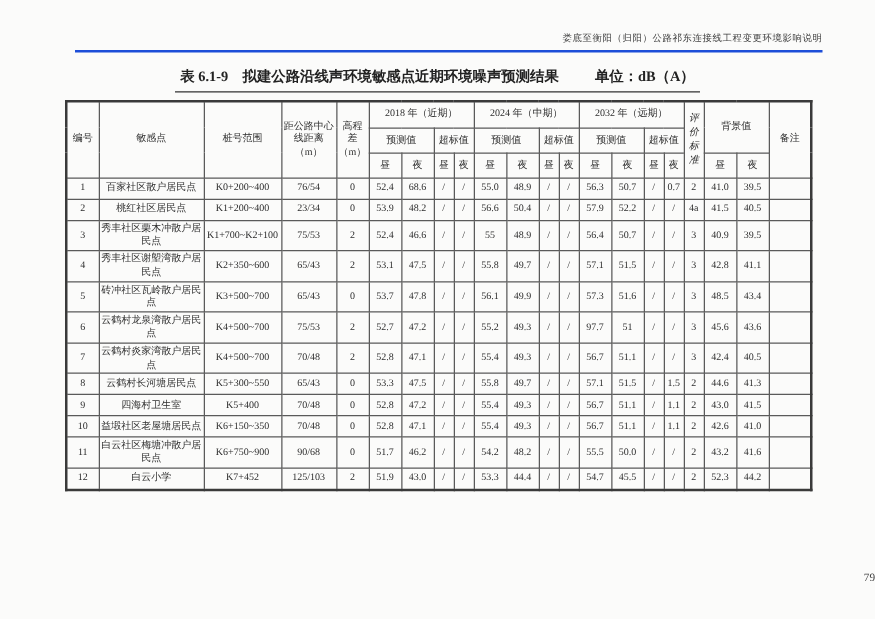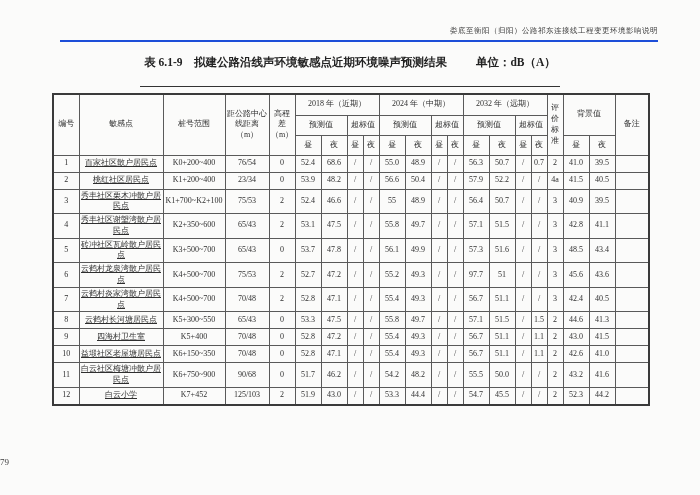--- a/index.html
+++ b/index.html
@@ -23,21 +23,21 @@
   .title-wrap {
     margin-top: 10px;
     text-align: center;
   }
   .table-title {
     display: inline-block;
     font-weight: bold;
     font-size: 11.5px;
     color: #222;
     border-bottom: 1.2px solid #333;
-    padding: 0 4px 16px 4px;
+    padding: 0 4px 4px 4px;
     white-space: nowrap;
   }
   .table-title .unit { margin-left: 26px; }
   table.noise-table {
     margin: 6px 0 0 52px;
     border-collapse: collapse;
     table-layout: fixed;
     width: 596px;
     font-size: 8px;
     color: #2f2f2f;
@@ -50,27 +50,27 @@
     line-height: 1.35;
     font-weight: normal;
     overflow: hidden;
   }
   table.noise-table { border: 2px solid #3a3a3a; }
   thead th { font-size: 8px; }
   thead tr.year-row th { height: 21px; }
   thead tr.kind-row th { height: 20px; }
   thead tr.daynight-row th { height: 20px; }
   tbody tr { height: 17px; }
-  td.name-cell { padding: 1px 2px; text-decoration: underline; }
-  th.std-col { width: 16px; padding: 1px 3px; }
+  td.name-cell { padding: 1px 2px; }
+  th.std-col { width: 16px; padding: 1px 3px; font-style: italic; }
   .page-number {
     position: absolute;
     left: 0; right: 0;
     bottom: 28px;
-    text-align: left;
+    text-align: right;
     font-size: 9px;
     color: #3c3c3c;
   }
 </style>
 </head>
 <body>
 
 <div class="running-header">
   <span>娄底至衡阳（归阳）公路祁东连接线工程变更环境影响说明</span>
 </div>

